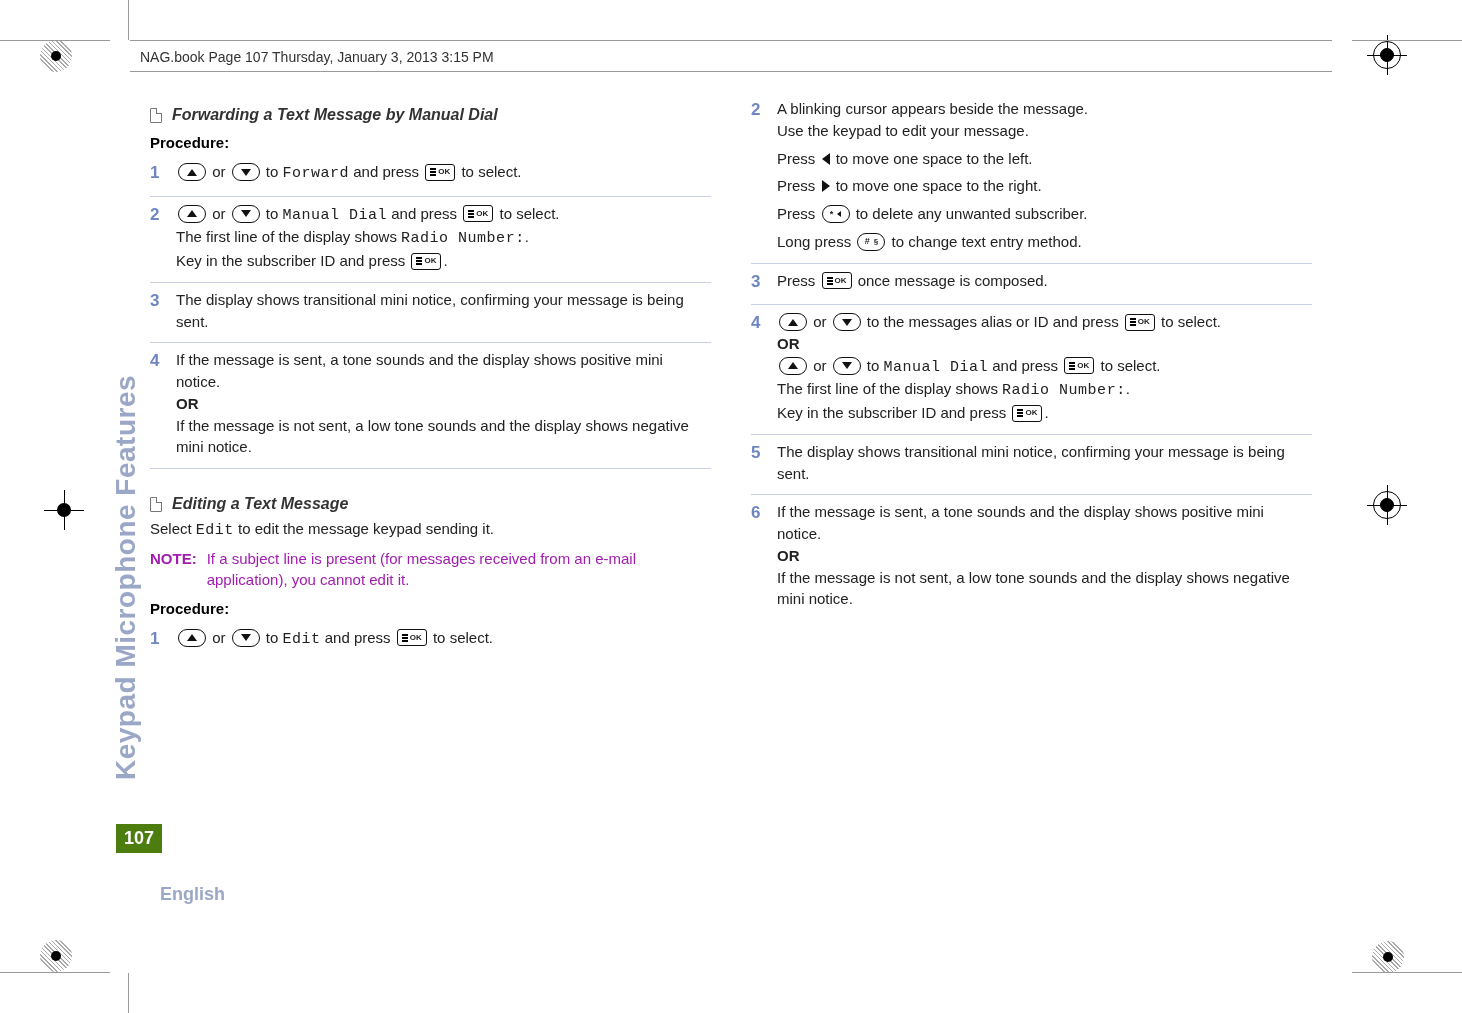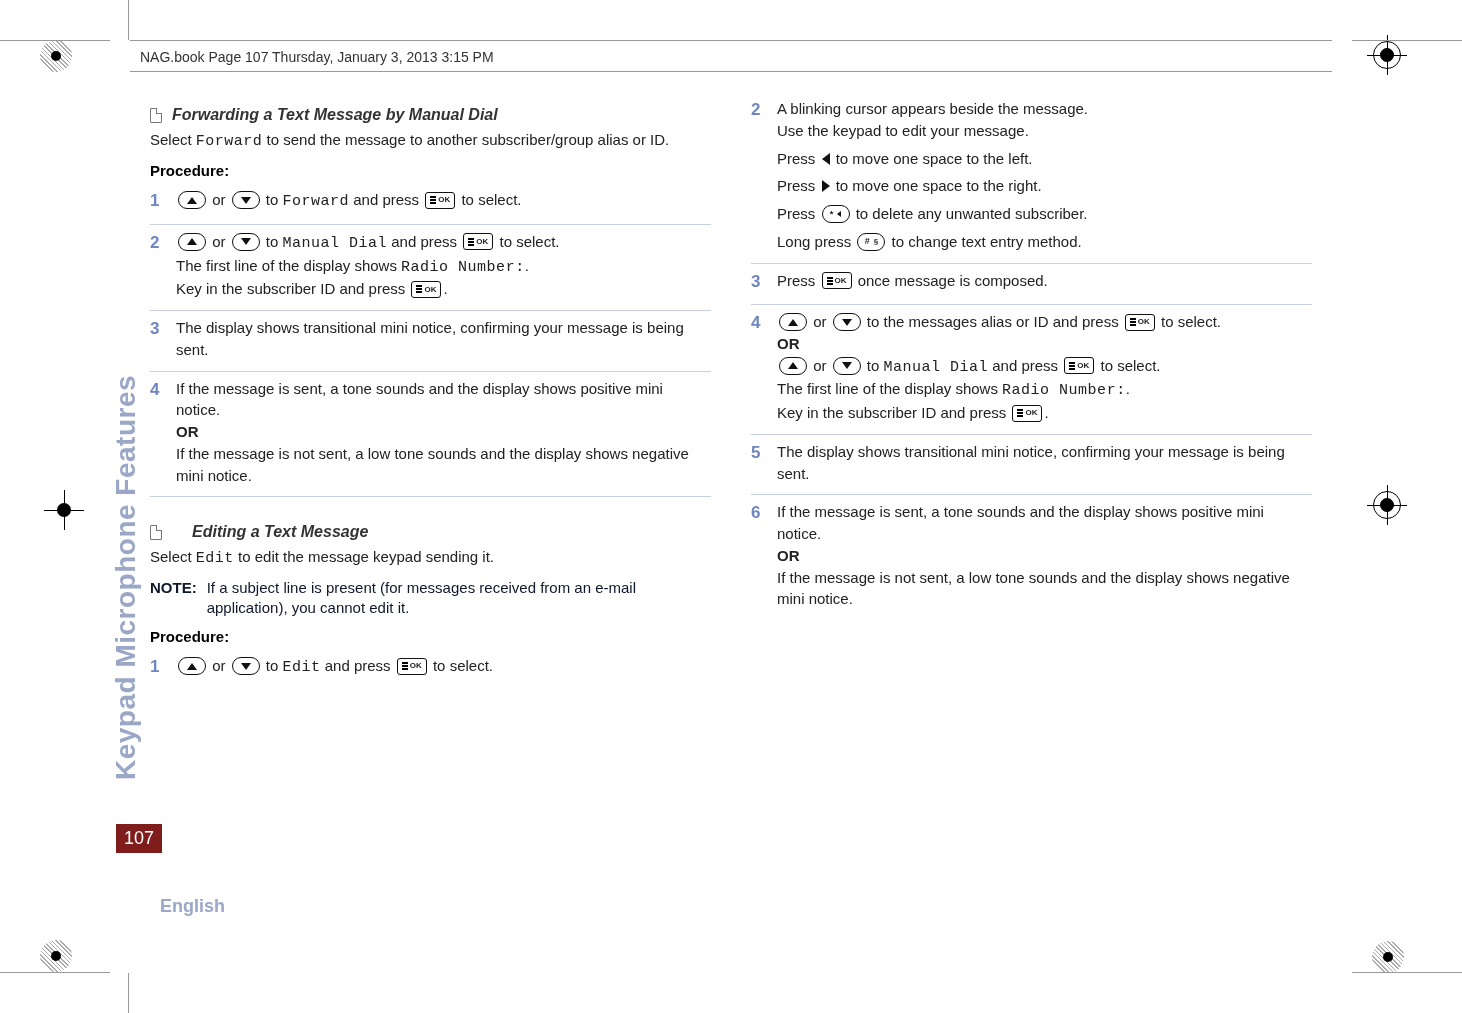--- a/index.html
+++ b/index.html
@@ -54,30 +54,30 @@
     font-size: 28px;
     font-weight: bold;
     color: #9aa7c7;
     white-space: nowrap;
     letter-spacing: 0.5px;
   }
   .page-num {
     position: absolute;
     left: -14px;
     bottom: 120px;
-    background: #7f1d1d;
+    background: #4d7c0f;
     color: #fff;
     font-size: 18px;
-    font-weight: normal;
+    font-weight: bold;
     padding: 4px 8px;
   }
   .lang {
     position: absolute;
     left: 30px;
-    bottom: 56px;
+    bottom: 68px;
     color: #9aa7c7;
     font-size: 18px;
     font-weight: bold;
   }
 
   
   .sub-heading {
     display: flex;
     align-items: center;
     font-size: 16px;
@@ -100,21 +100,21 @@
     position: absolute;
     right: -1px; top: -1px;
     width: 5px; height: 5px;
     background: #fff;
     border-left: 1px solid #777;
     border-bottom: 1px solid #777;
   }
 
   .body-text { font-size: 15px; color: #222; line-height: 1.35; margin: 6px 0; }
   .proc-label { font-size: 15px; font-weight: bold; margin: 10px 0 4px; }
-  .note-row { display: flex; font-size: 15px; color: #0f172a; margin: 8px 0; line-height: 1.35; }
+  .note-row { display: flex; font-size: 15px; color: #a21caf; margin: 8px 0; line-height: 1.35; }
   .note-row b { margin-right: 10px; white-space: nowrap; }
 
   .mono { font-family: "Courier New", monospace; letter-spacing: 0.5px; }
 
   
   .step {
     display: flex;
     border-bottom: 1px solid #c9d0e0;
     padding: 6px 0 10px;
     font-size: 15px;
@@ -259,23 +259,20 @@
 
   <div class="cols">
 
     <div class="col">
 
       <div class="sub-heading">
         <span class="page-icon"></span>
         <span>Forwarding a Text Message by Manual Dial</span>
       </div>
 
-      <div class="body-text">
-        <span>Select </span><span class="mono">Forward</span><span> to send the message to another subscriber/group alias or ID.</span>
-      </div>
 
       <div class="proc-label">Procedure:</div>
 
       <div class="step">
         <div class="num">1</div>
         <div class="content">
           <span class="key pill">
               <span class="tri-up"></span>
             </span><span> or </span><span class="key pill">
               <span class="tri-down"></span>
@@ -312,21 +309,21 @@
 
       <div class="step">
         <div class="num">4</div>
         <div class="content">
           <span>If the message is sent, a tone sounds and the display shows positive mini notice.</span><br>
           <b>OR</b><br>
           <span>If the message is not sent, a low tone sounds and the display shows negative mini notice.</span>
         </div>
       </div>
 
-      <div class="sub-heading" style="margin-top:26px;gap:20px;">
+      <div class="sub-heading" style="margin-top:26px;">
         <span class="page-icon"></span>
         <span>Editing a Text Message</span>
       </div>
 
       <div class="body-text">
         <span>Select </span><span class="mono">Edit</span><span> to edit the message keypad sending it.</span>
       </div>
 
       <div class="note-row">
         <b>NOTE:</b>

